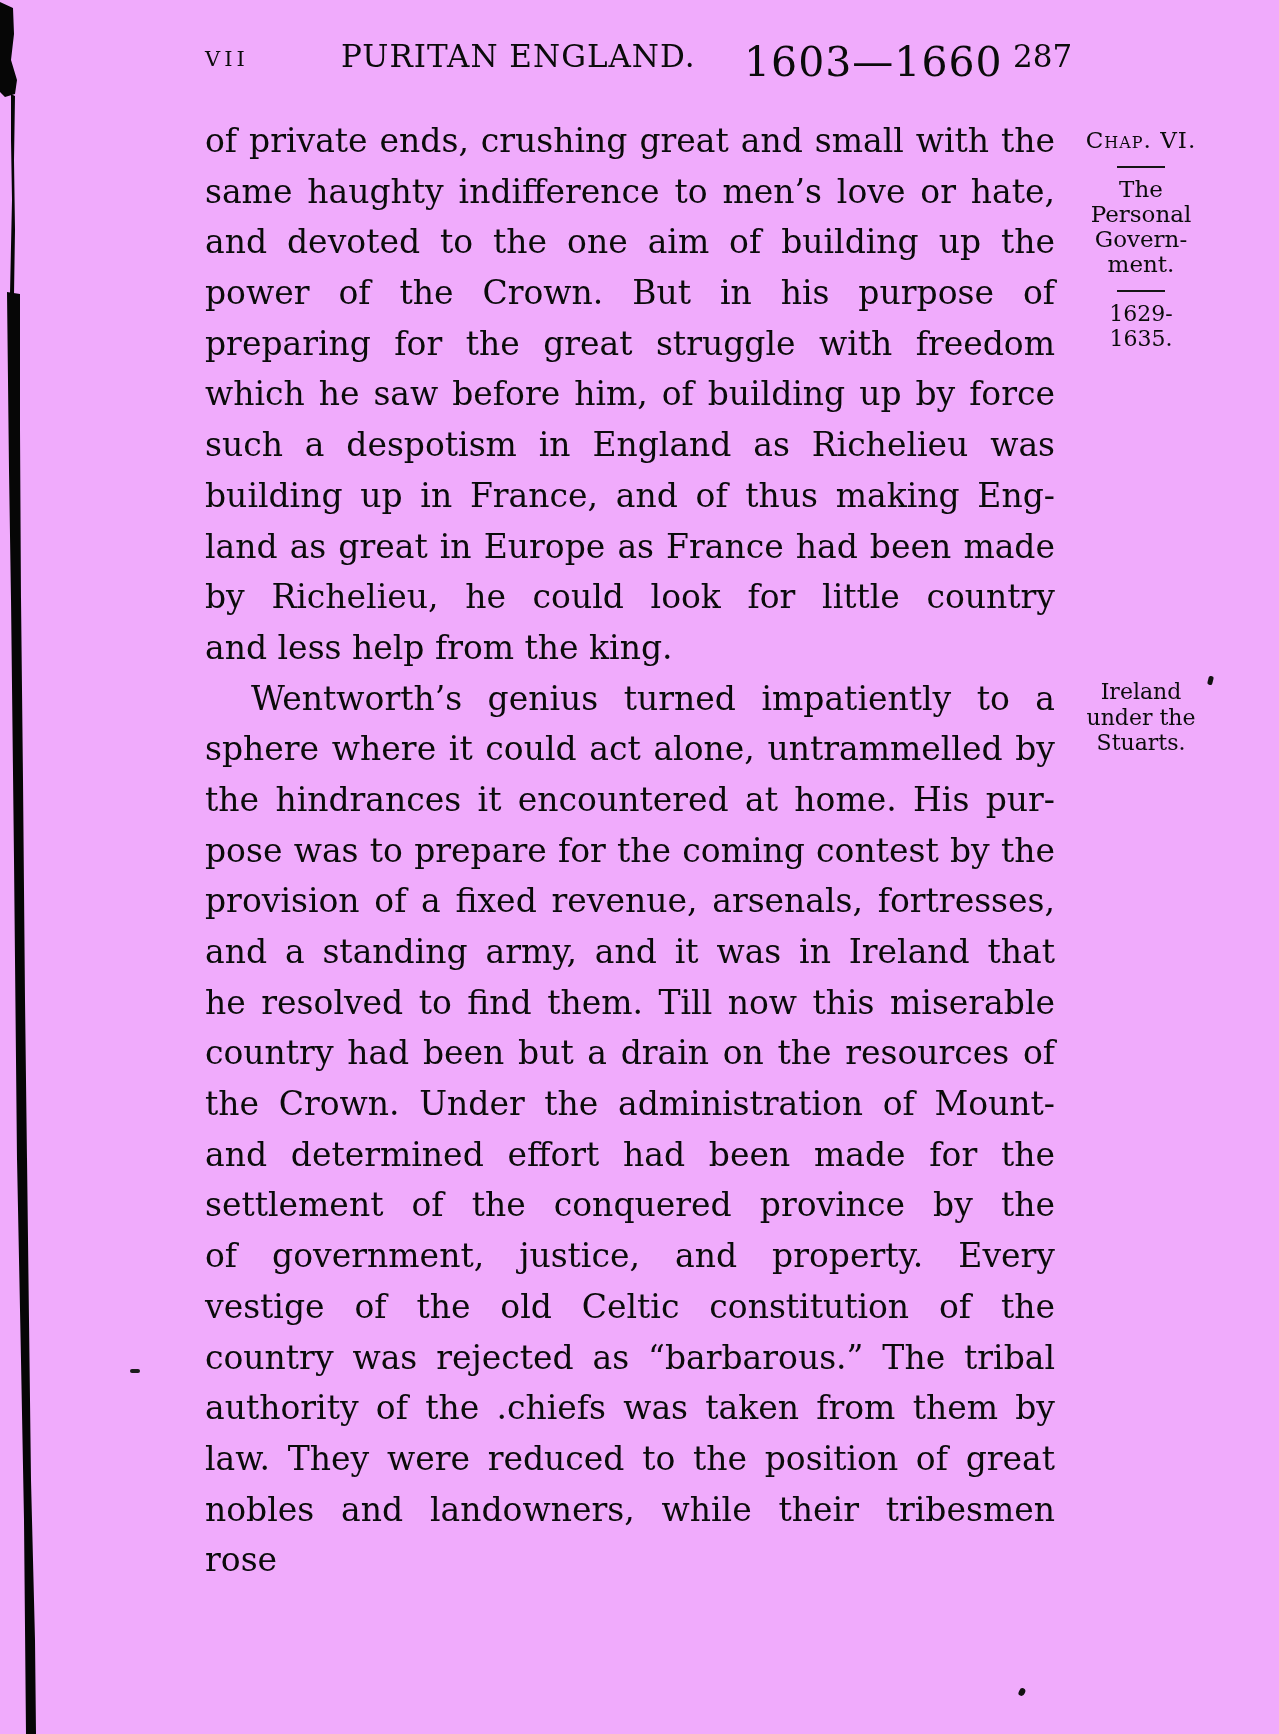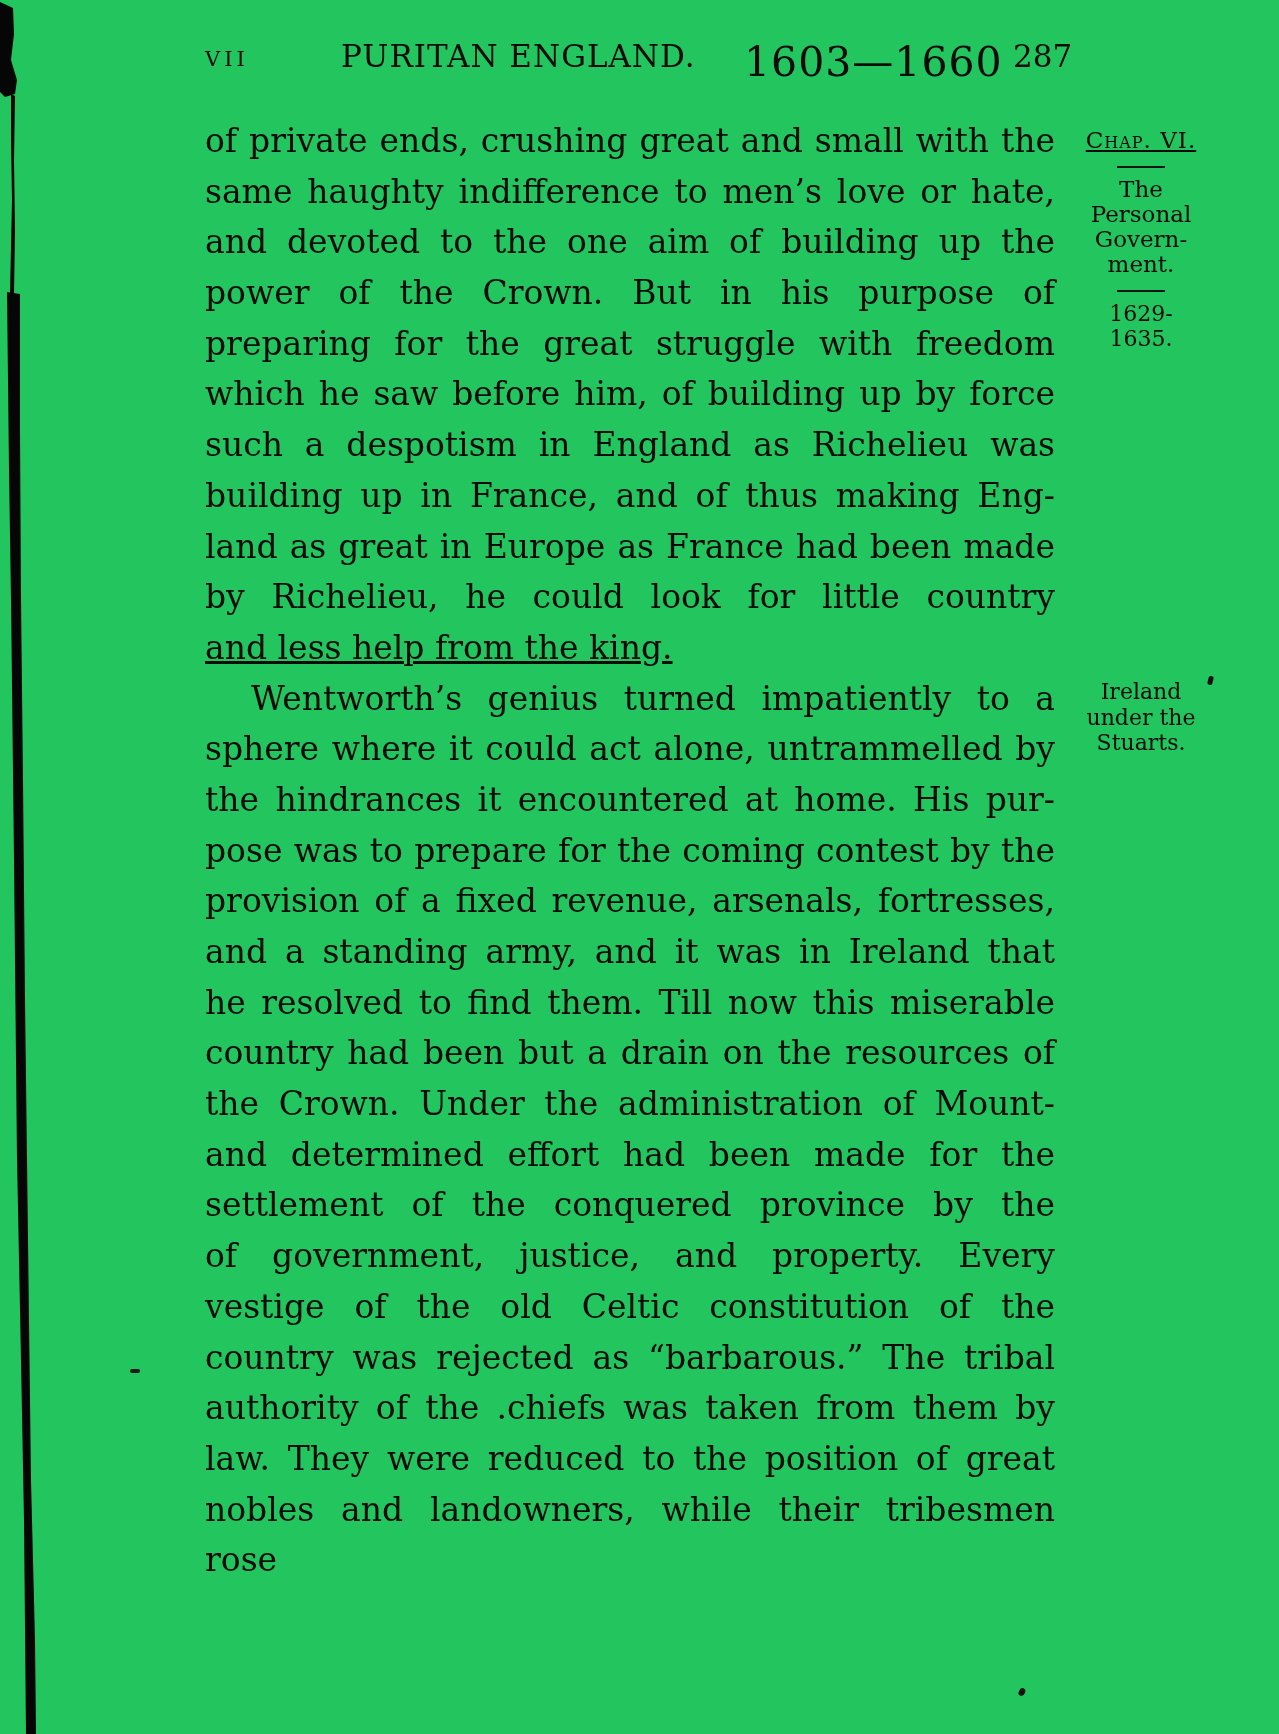--- a/index.html
+++ b/index.html
@@ -4,48 +4,48 @@
 <style>
   html,body{margin:0;padding:0;}
   body{
     width:1279px;height:1734px;
     background:#ffffff;
     font-family:"DejaVu Serif", serif;
     color:#0b0b0b;
     position:relative;
     overflow:hidden;
   }
-  .page{position:absolute;inset:0;background:#22c55e;}
+  .page{position:absolute;inset:0;background:#f0abfc;}
   
   .hdr{position:absolute;white-space:nowrap;}
   #hdr-numeral{left:205px;top:47px;font-size:21px;letter-spacing:4px;font-variant:small-caps;}
   #hdr-title{left:341px;top:38px;font-size:31px;letter-spacing:1px;}
   #hdr-dates{left:744px;top:38px;font-size:41px;letter-spacing:1px;}
   #hdr-page{left:1013px;top:38px;font-size:31px;}
   
   .textcol{
     position:absolute;left:205px;top:116px;width:850px;
     font-size:33px;line-height:50.7px;
   }
   .line{
     text-align:justify;
     text-align-last:justify;
     white-space:normal;
     height:50.7px;
   }
-  .line.ragged{text-align-last:left;text-decoration:underline;}
+  .line.ragged{text-align-last:left;}
   .line.indent{text-indent:46px;}
   
   .sidenote{
     position:absolute;left:1078px;width:126px;
     text-align:center;font-size:23px;line-height:25px;
   }
   #sidenote-chapter{top:128px;}
   #sidenote-ireland{top:679px;font-size:22px;line-height:25.5px;}
-  .chap-label{font-variant:small-caps;letter-spacing:1px;text-decoration:underline;}
+  .chap-label{font-variant:small-caps;letter-spacing:1px;}
   .side-rule{
     width:48px;height:0;border:none;border-top:2px solid #151515;
     margin:13px auto 9px auto;
   }
   .side-dates{font-size:22px;margin-top:1px;}
   .s-line{display:block;}
   
   #edge-artifact{position:absolute;left:0;top:0;}
   .speck{position:absolute;background:#121212;}
   #speck-ireland{left:1208px;top:676px;width:5px;height:9px;border-radius:2px;transform:rotate(14deg);}

